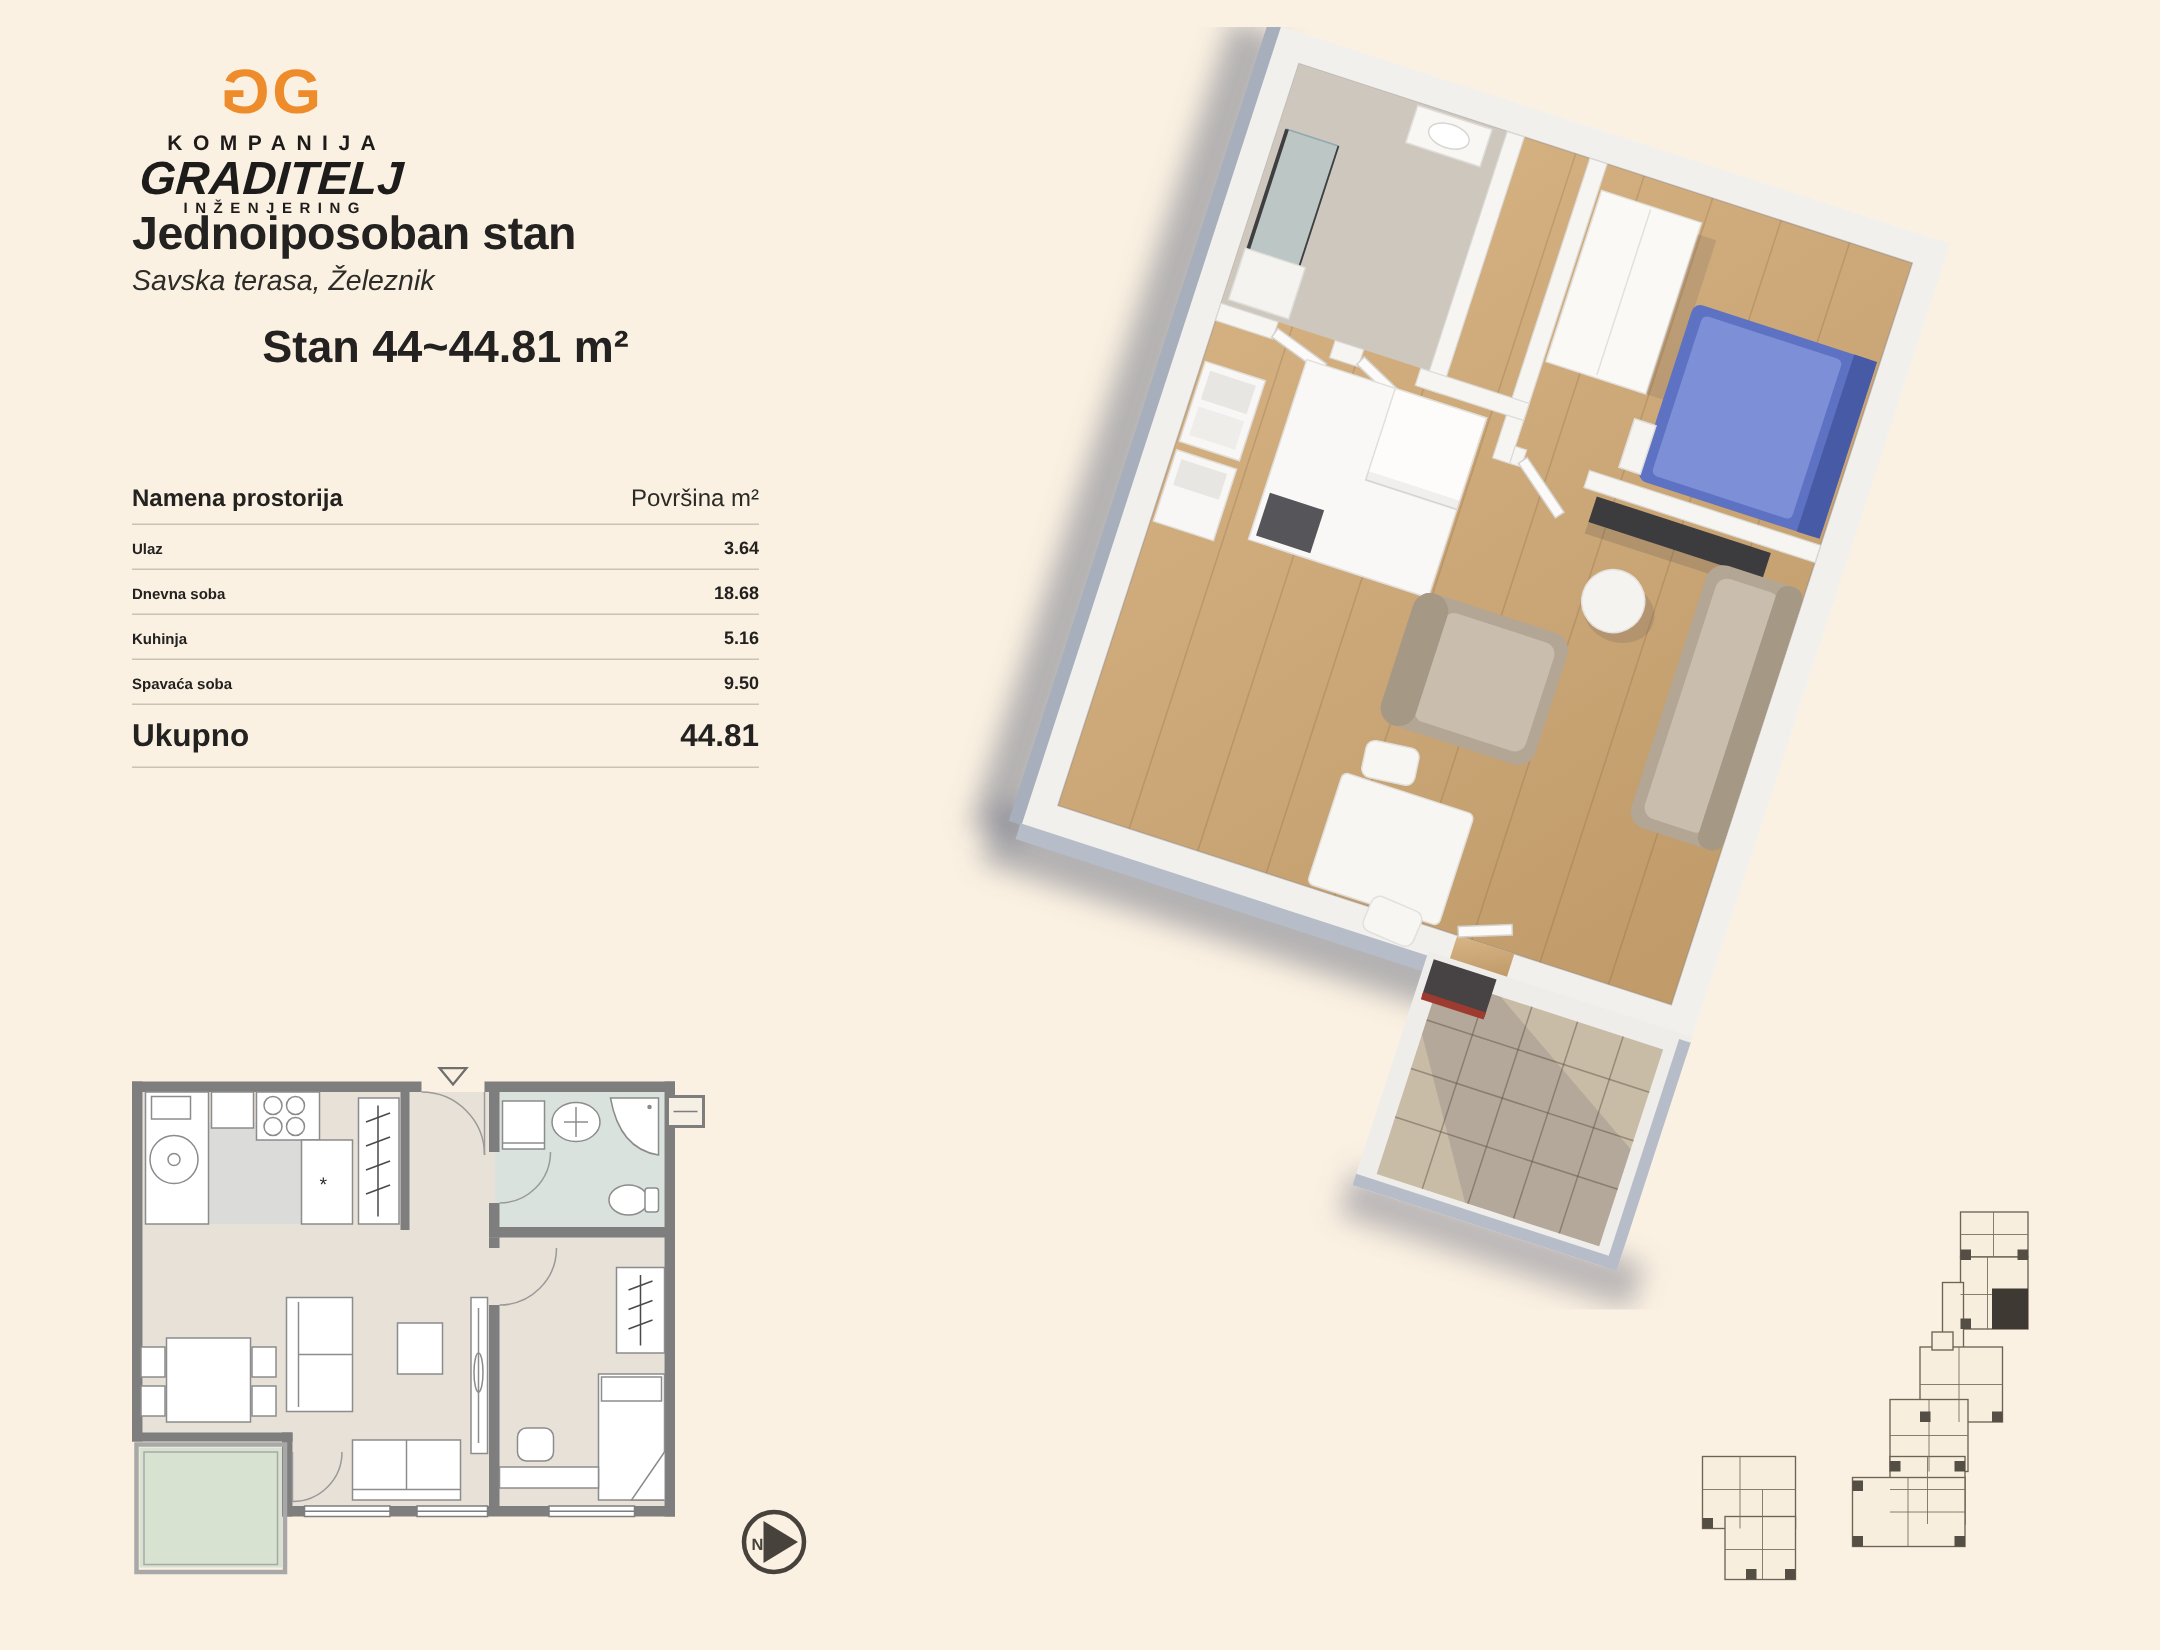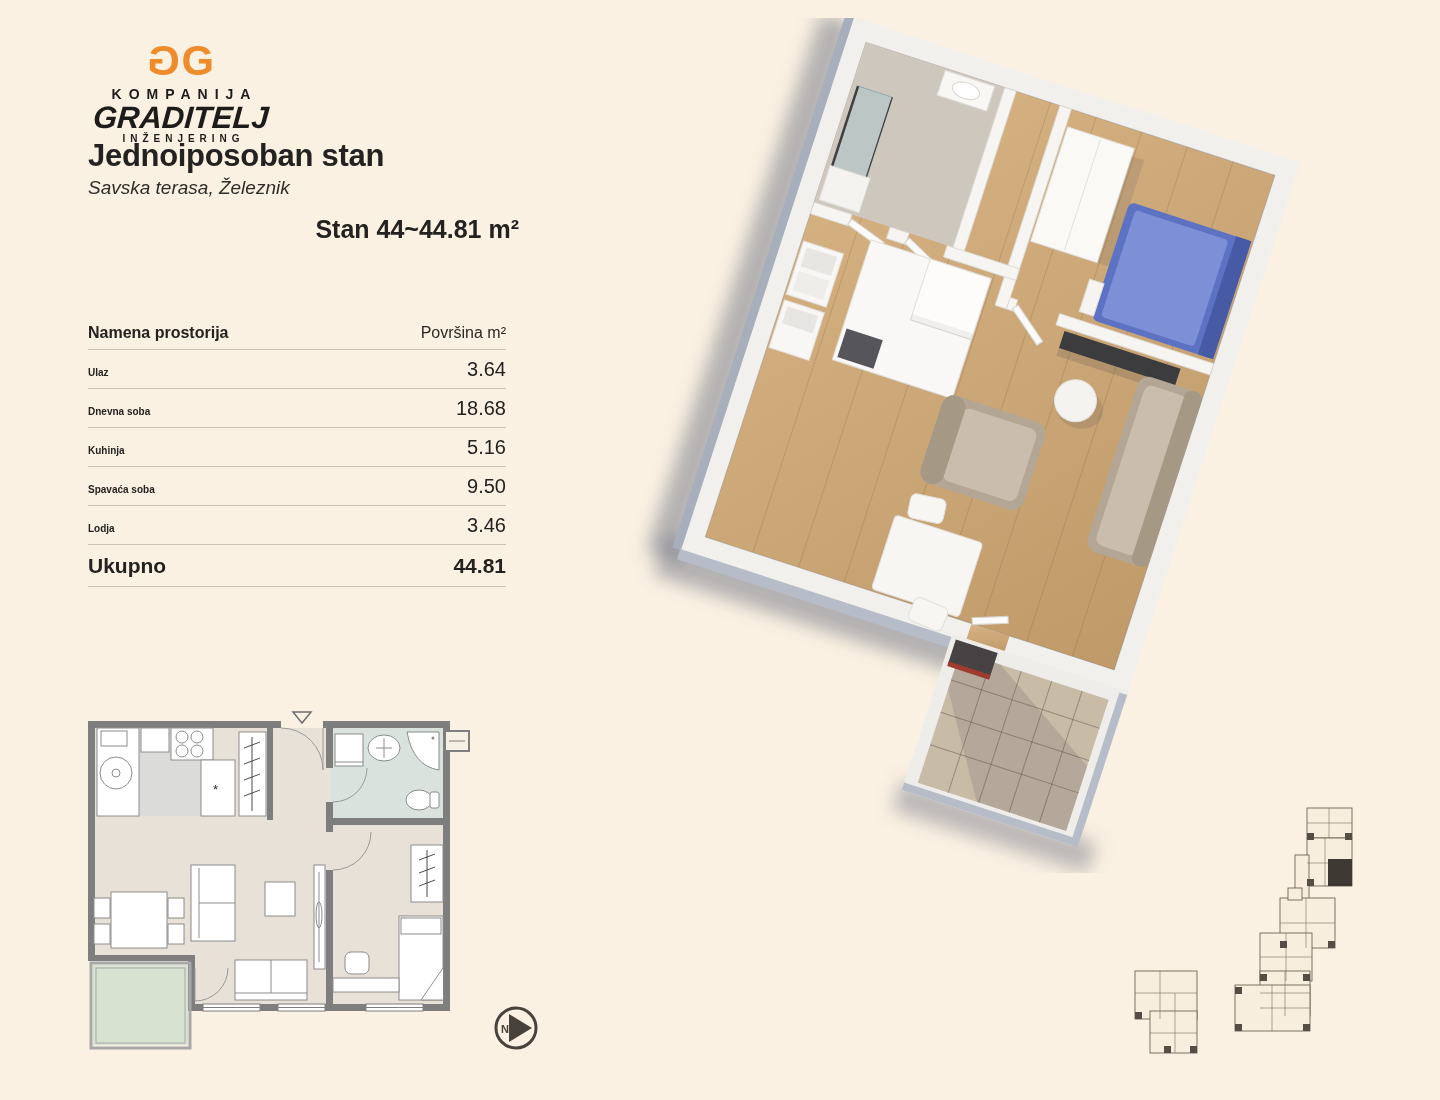--- a/index.html
+++ b/index.html
@@ -14,28 +14,28 @@
   
   .logo{left:78px;top:40px;width:206px;text-align:center;}
   .logo-mono{height:40px;margin-bottom:2px;}
   .logo-line1{font-size:14px;font-weight:700;letter-spacing:7px;margin-left:7px;color:#1E1C1A;}
   .logo-line2{font-size:31px;font-weight:800;font-style:italic;letter-spacing:0px;color:#1E1C1A;line-height:1.0;transform:skewX(-4deg);}
   .logo-line3{font-size:10px;font-weight:700;letter-spacing:5px;margin-left:5px;color:#1E1C1A;}
 
   
   .title{left:88px;top:138px;font-size:31px;font-weight:700;letter-spacing:-0.3px;}
   .subtitle{left:88px;top:177px;font-size:19px;font-weight:400;color:#2E2C29;font-style:italic;}
-  .unit-row{left:88px;top:215px;width:418px;display:flex;justify-content:flex-end;font-size:25px;font-weight:700;margin-left:13px;}
+  .unit-row{left:88px;top:215px;width:418px;display:flex;justify-content:center;font-size:30px;font-weight:700;}
 
   
   .area-table{left:88px;top:284px;width:418px;}
   .trow{display:flex;justify-content:space-between;align-items:baseline;
         border-bottom:1px solid #CBC2B1;padding:8px 0 7px;gap:44px;}
   .trow .nm{font-size:10px;font-weight:700;}
-  .trow .vl{font-size:20px;font-weight:400;}
+  .trow .vl{font-size:12px;font-weight:700;}
   .trow.thead .nm{font-size:16px;font-weight:700;}
   .trow.thead .vl{font-size:16px;font-weight:400;color:#2B2A27;margin-top:32px;}
   .trow.total .nm,.trow.total .vl{font-size:21px;font-weight:700;}
   .trow.total{padding:9px 0 8px;}
 
   
   .plan3d{left:575px;top:18px;width:790px;height:855px;}
   .plan2d{left:83px;top:710px;width:412px;height:348px;}
   .compass{left:492px;top:1004px;width:48px;height:48px;}
   .siteplan{left:1120px;top:793px;width:242px;height:275px;}
@@ -75,24 +75,20 @@
     <span class="nm">Dnevna soba</span>
     <span class="vl">18.68</span>
   </div>
   <div class="trow">
     <span class="nm">Kuhinja</span>
     <span class="vl">5.16</span>
   </div>
   <div class="trow">
     <span class="nm">Spavaća soba</span>
     <span class="vl">9.50</span>
-  </div>
-  <div class="trow">
-    <span class="nm">Lodja</span>
-    <span class="vl">3.46</span>
   </div>
   <div class="trow total">
     <span class="nm">Ukupno</span>
     <span class="vl">44.81</span>
   </div>
 </div>
 
 <svg class="abs plan3d" viewBox="0 0 790 855">
   <defs>
     <linearGradient id="wood" x1="0" y1="0" x2="1" y2="1">

